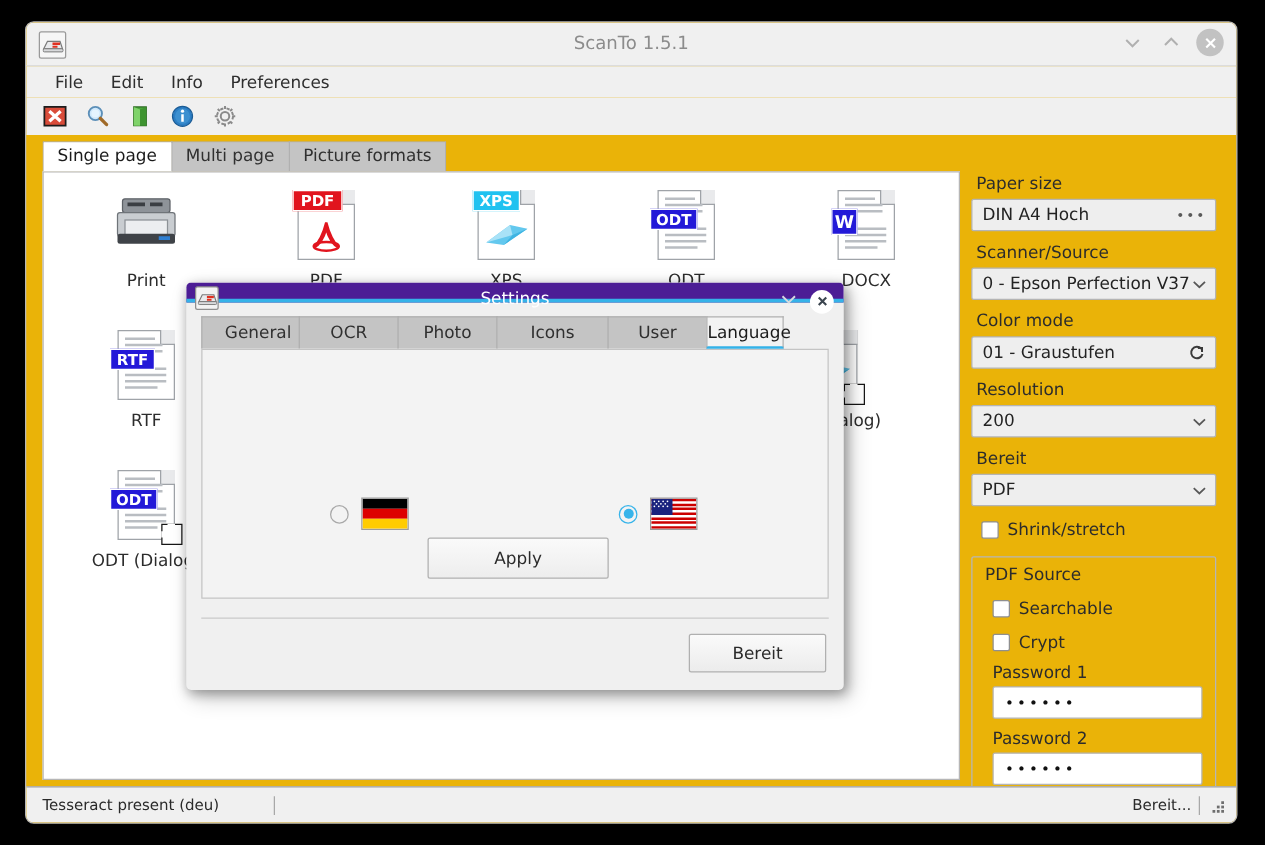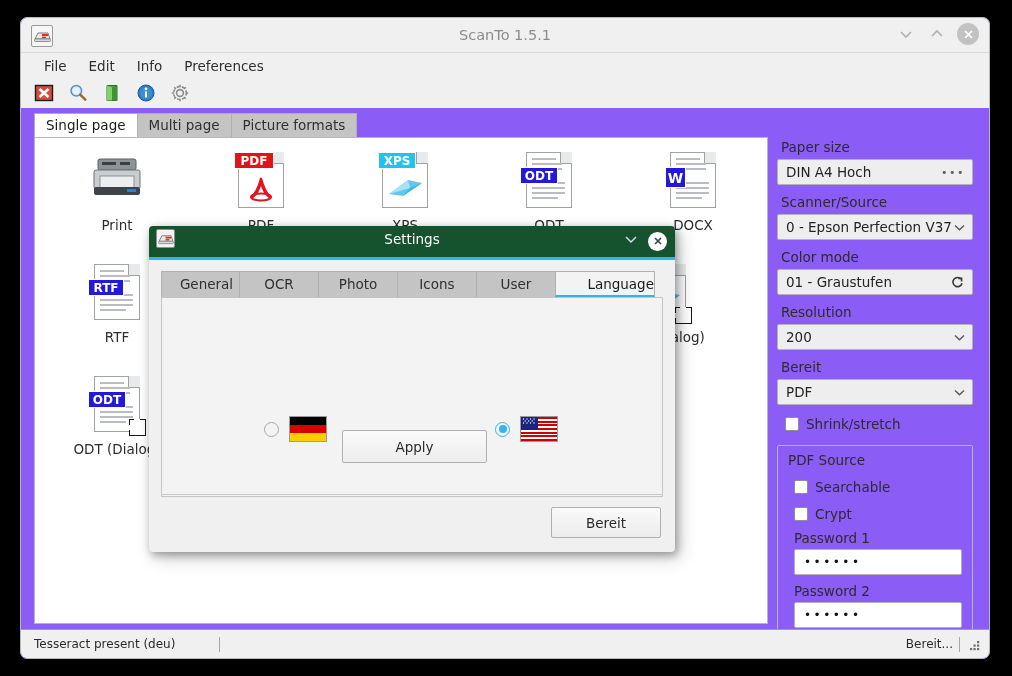--- a/index.html
+++ b/index.html
@@ -10,21 +10,21 @@
     font-family: "DejaVu Sans", "Liberation Sans", sans-serif;
     overflow: hidden;
   }
   #root { position: relative; width: 1012px; height: 676px; }
 
   
   .window {
     position: absolute;
     left: 20px; top: 17px;
     width: 970px; height: 642px;
-    background: #8b5cf6;
+    background: #eab308;
     border: 1px solid #b8b8b8;
     border-radius: 7px;
     box-shadow: 3px 4px 10px rgba(0,0,0,0.85), 7px 8px 16px rgba(0,0,0,0.6);
     overflow: hidden;
   }
   .titlebar {
     position: relative;
     height: 35px;
     background: #f0f0f0;
     border-bottom: 1px solid #dcdcdc;
@@ -189,22 +189,22 @@
     position: absolute;
     left: 149px; top: 226px;
     width: 526px; height: 326px;
     background: #f0f0f0;
     border-radius: 4px;
     box-shadow: 2px 3px 9px rgba(0,0,0,0.33), 5px 6px 18px rgba(0,0,0,0.2);
     overflow: hidden;
   }
   .dlg-title {
     position: relative;
-    height: 34px;
-    background: #14532d;
+    height: 16px;
+    background: #4c1d95;
     border-bottom: 3px solid #35b2e8;
   }
   .dlg-title .dicon {
     position: absolute; left: 7px; top: 3px;
     width: 19px; height: 19px;
     background: #f3f3f3; border: 1px solid #8f8f8f; border-radius: 2px;
   }
   .dlg-title .dtext {
     position: absolute; left: 0; right: 0; top: 5px;
     text-align: center; font-size: 13.5px; color: #ffffff;
@@ -661,23 +661,23 @@
               <path d="M3 3 L9 9 M9 3 L3 9" stroke="#3c4650" stroke-width="1.7" fill="none"></path>
             </svg>
         </div>
       </div>
     </div>
 
     <div class="dlg-tabs">
       <div class="dtab" style="width:79px;padding-left:12px;">General</div>
       <div class="dtab" style="width:80px;">OCR</div>
       <div class="dtab" style="width:80px;">Photo</div>
-      <div class="dtab" style="width:80px;">Icons</div>
+      <div class="dtab" style="width:90px;">Icons</div>
       <div class="dtab" style="width:80px;">User</div>
-      <div class="dtab active" style="width:100px;text-align:right;">Language</div>
+      <div class="dtab active" style="width:62px;">Language</div>
     </div>
 
     <div class="dlg-panel">
       <div class="langrow">
 
         <div class="lopt" style="left:102px;">
           <span class="radio"></span>
           <span class="flag">
             <span style="position:absolute;left:0;top:0;width:100%;height:33.4%;background:#000000;"></span>
             <span style="position:absolute;left:0;top:33.4%;width:100%;height:33.4%;background:#dd0000;"></span>

